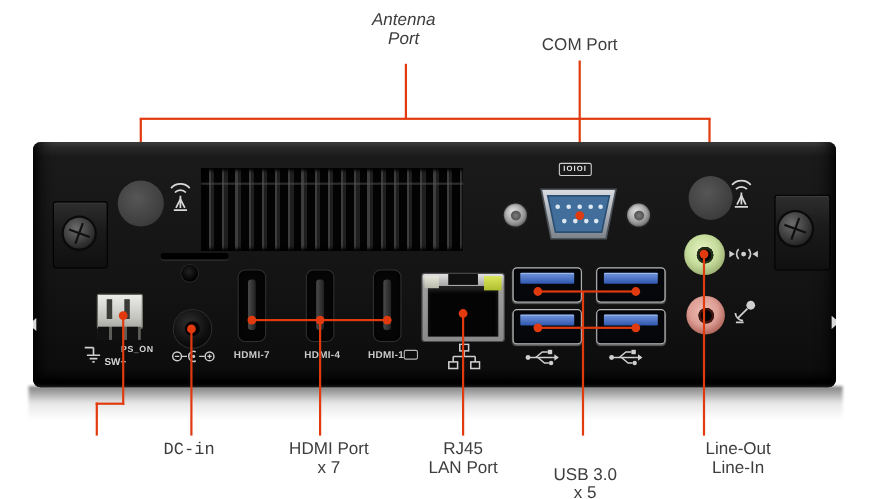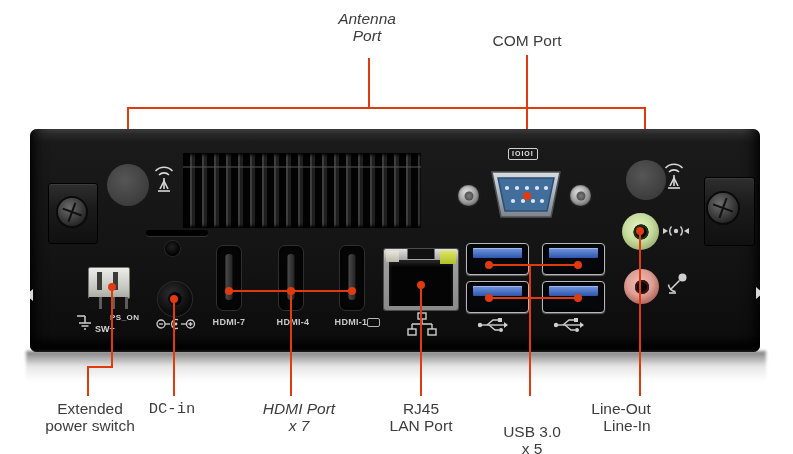--- a/index.html
+++ b/index.html
@@ -327,37 +327,33 @@
   <div class="dot" style="left:574px;top:294px;"></div>
   <div class="cl" style="left:489px;top:264px;width:89px;height:2px;"></div>
   <div class="cl" style="left:489px;top:297px;width:89px;height:2px;"></div>
   <div class="cl" style="left:529px;top:265px;width:2px;height:131px;"></div>
 
   <div class="dot" style="left:636px;top:227px;"></div>
   <div class="cl" style="left:639px;top:231px;width:2px;height:165px;"></div>
 
   <div class="dot" style="left:523px;top:192px;"></div>
 
-  <div class="lbl" style="left:90px;top:401px;">
-    <div>Extended</div>
-    <div>power switch</div>
-  </div>
   <div class="lbl" style="left:172px;top:401px;font-family:Liberation Mono, monospace;">
     <div>DC-in</div>
   </div>
-  <div class="lbl" style="left:299px;top:401px;font-style:italic;">
+  <div class="lbl" style="left:299px;top:401px;">
     <div>HDMI Port</div>
     <div>x 7</div>
   </div>
   <div class="lbl" style="left:421px;top:401px;">
     <div>RJ45</div>
     <div>LAN Port</div>
   </div>
   <div class="lbl" style="left:532px;top:424px;">
     <div>USB 3.0</div>
     <div>x 5</div>
   </div>
-  <div class="lbl" style="left:621px;top:401px;text-align:right;">
+  <div class="lbl" style="left:671px;top:401px;">
     <div>Line-Out</div>
     <div>Line-In</div>
   </div>
 
 </div>
 
 </body></html>

